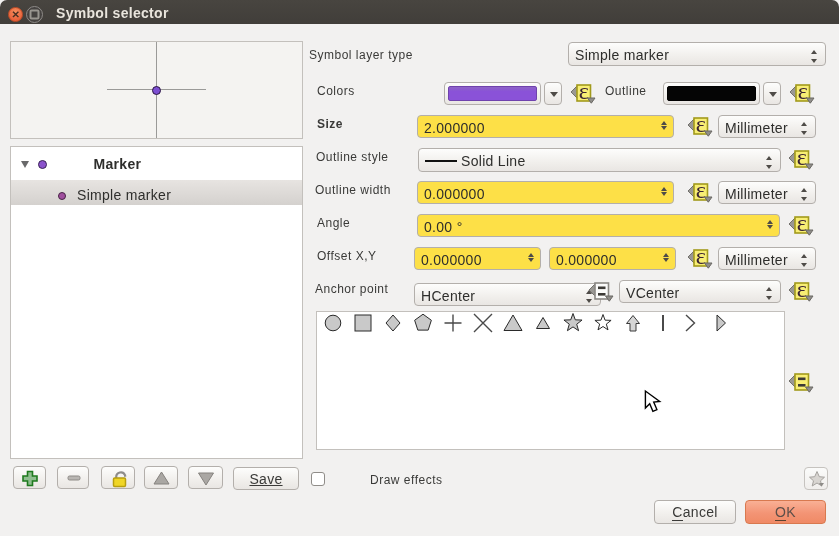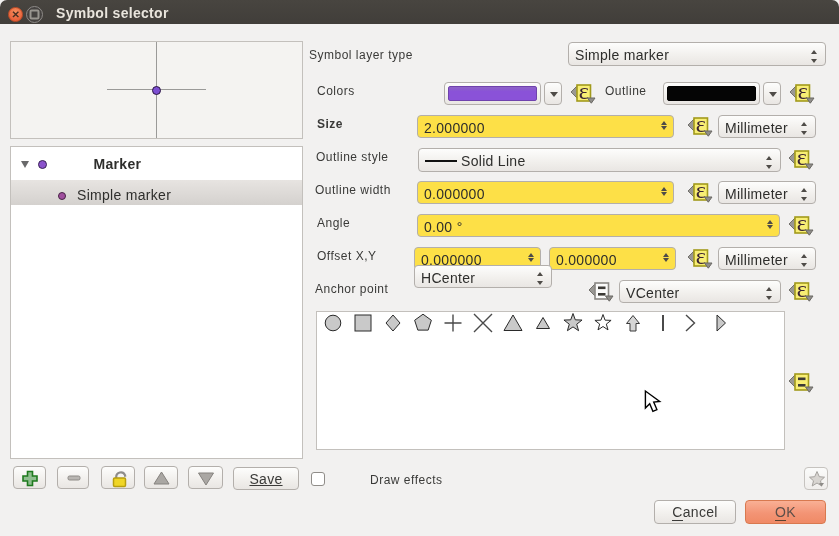--- a/index.html
+++ b/index.html
@@ -191,21 +191,21 @@
       <polygon points="2,10 8.5,3.5 15,10 8.5,16.5" fill="#9a9894" stroke="#73716d" stroke-width="1"></polygon>
       <rect x="8" y="3" width="13.5" height="16" fill="#f8ee74" stroke="#a29a1c" stroke-width="1.6"></rect>
       <text x="14.8" y="16.8" font-family="Liberation Serif" font-size="24" fill="#3a2433" text-anchor="middle" letter-spacing="0">ε</text>
       <polygon points="18.5,16 26,16 22.3,21.2" fill="#908e8a" stroke="#6b6965" stroke-width="1"></polygon>
     </svg></div>
   <div class="btnface abs" style="left:718px; top:247px; width:98px; height:23px;">
     <div class="ftext">Millimeter</div>
     <div class="combo-arrows"></div>
   </div>
 
-  <div class="btnface abs" style="left:414px; top:265px; width:138px; height:23px;">
+  <div class="btnface abs" style="left:414px; top:283px; width:187px; height:23px;">
     <div class="ftext">HCenter</div>
     <div class="combo-arrows"></div>
   </div>
   <div class="toolbtn" id="dd8gray" style="left:587px; top:280px;"><svg width="28" height="24">
       <polygon points="2,10 8.5,3.5 15,10 8.5,16.5" fill="#9a9894" stroke="#73716d" stroke-width="1"></polygon>
       <rect x="8" y="3" width="13.5" height="16" fill="#fbfbfa" stroke="#8a8884" stroke-width="1.6"></rect>
       <rect x="11" y="6.5" width="7.5" height="2.6" fill="#3c3a36"></rect>
       <rect x="11" y="13" width="7.5" height="2.6" fill="#3c3a36"></rect>
       <polygon points="18.5,16 26,16 22.3,21.2" fill="#908e8a" stroke="#6b6965" stroke-width="1"></polygon>
     </svg></div>

